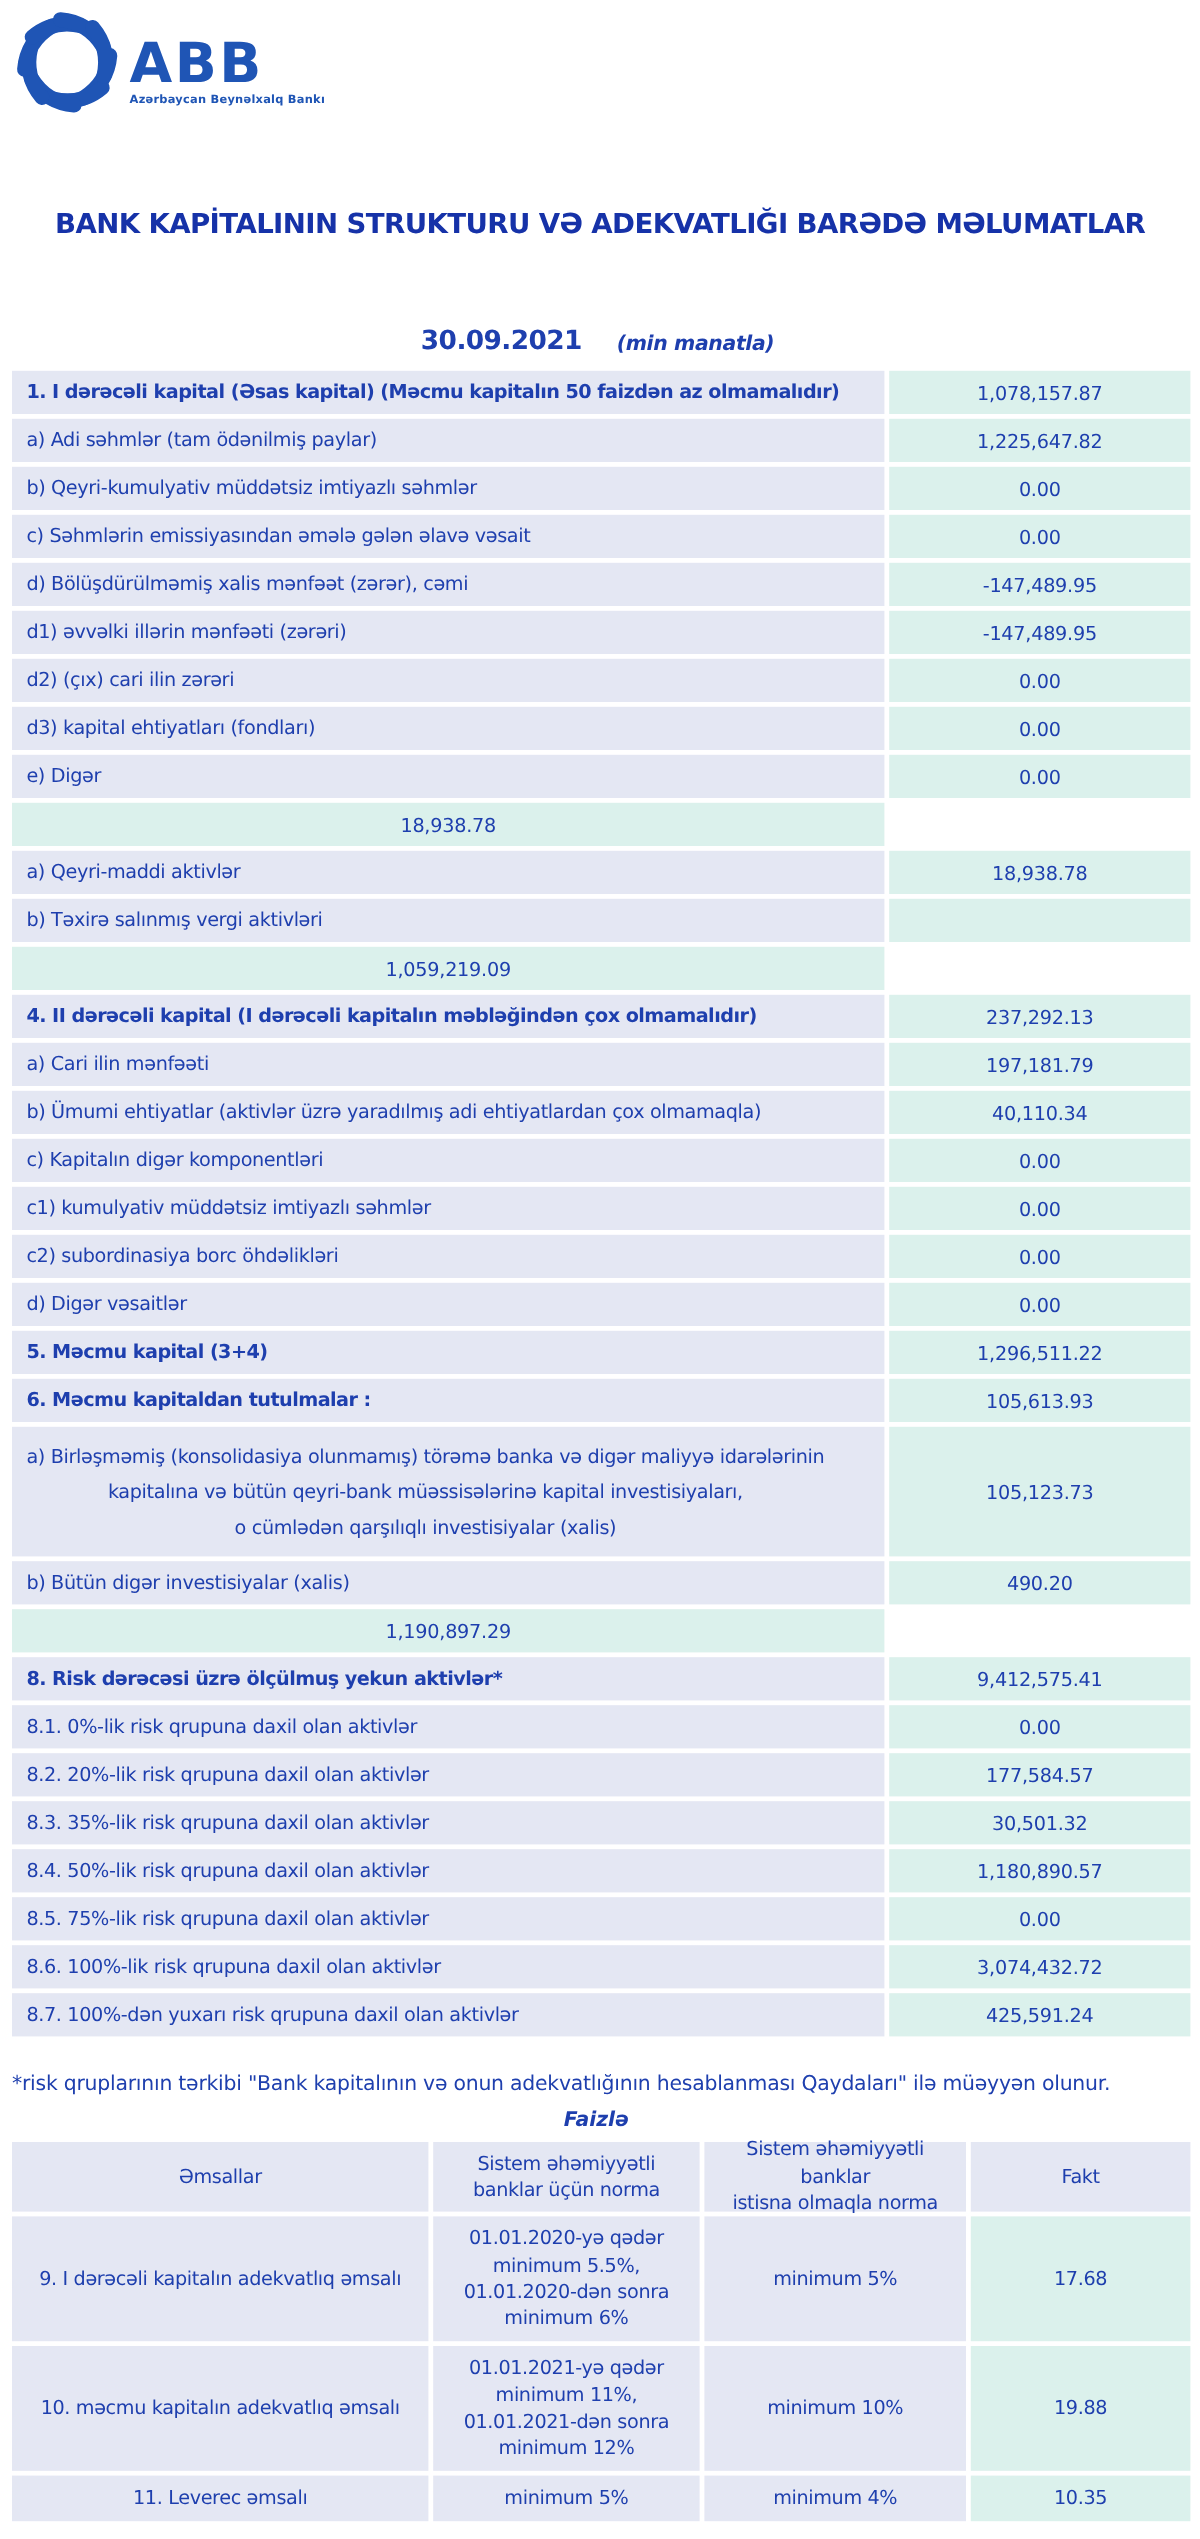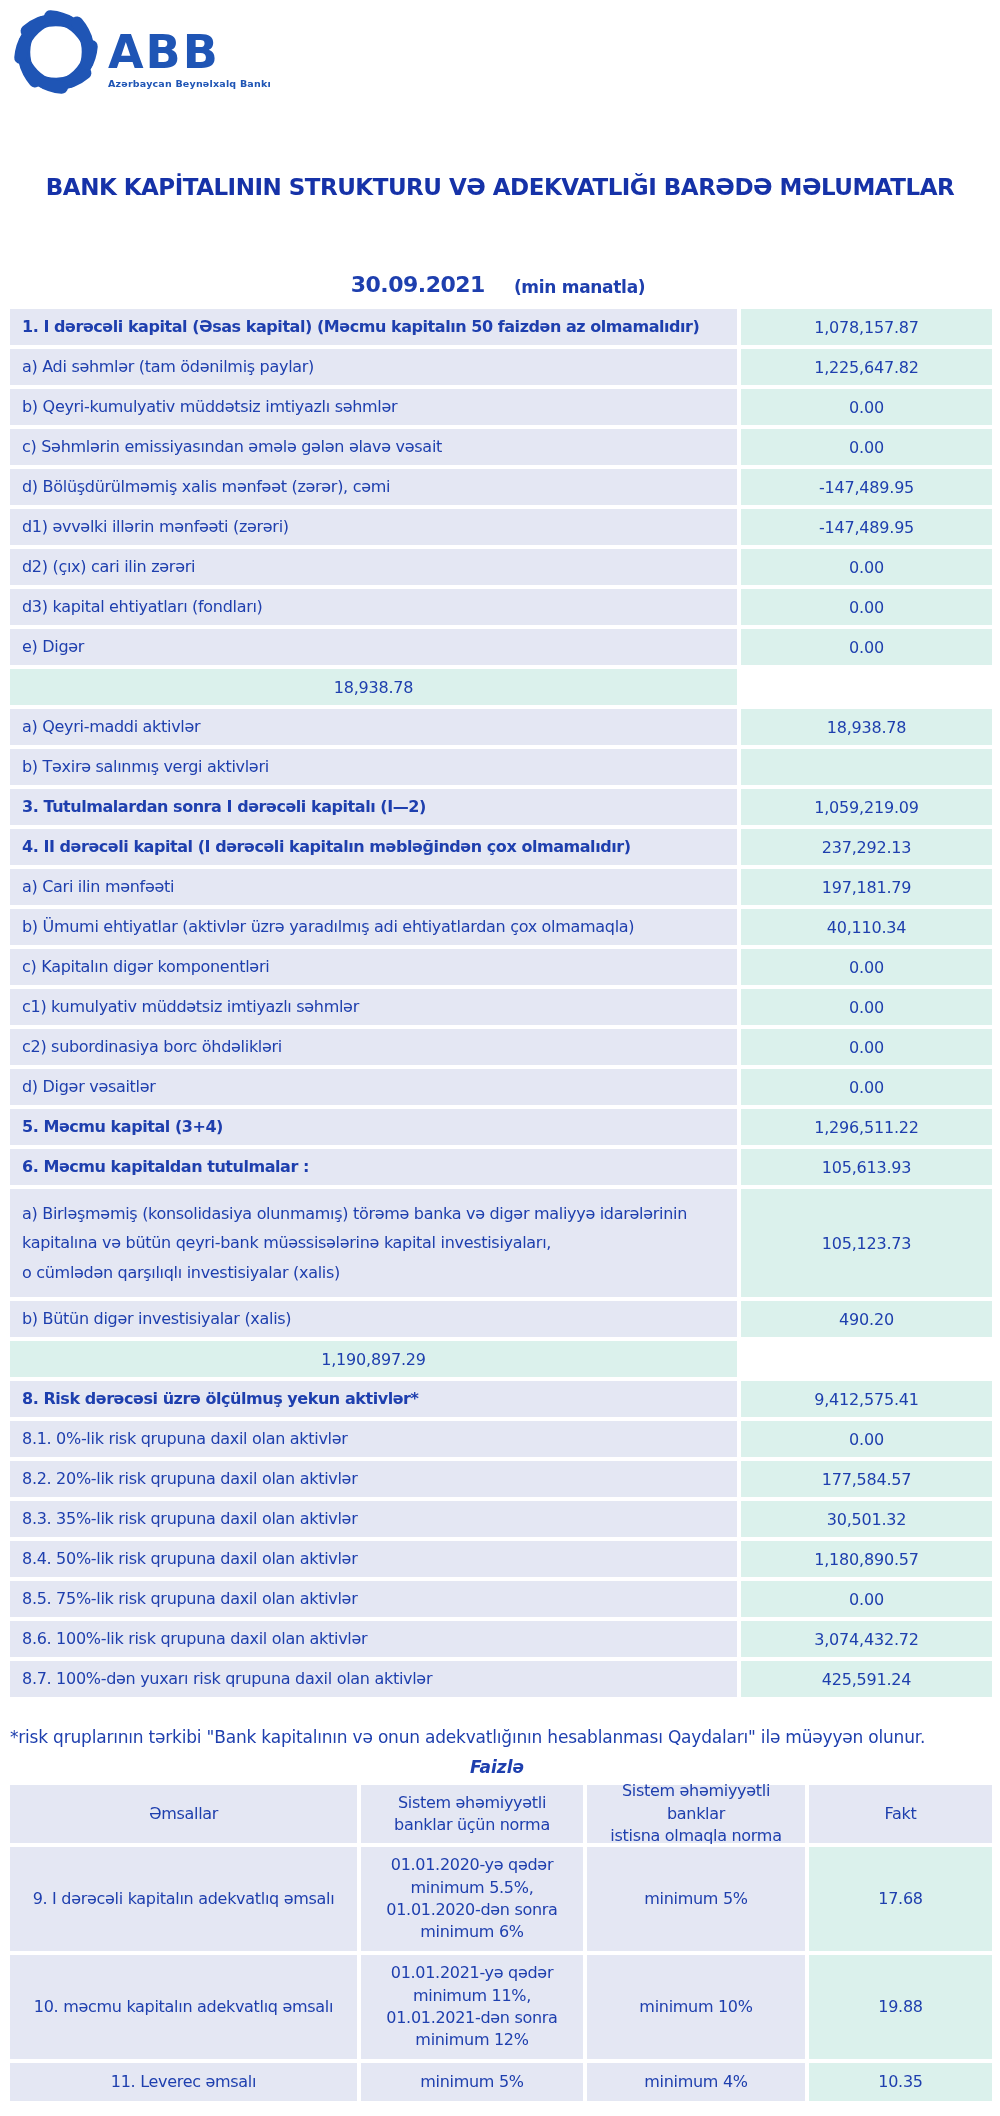--- a/index.html
+++ b/index.html
@@ -17,23 +17,23 @@
   .brand-icon{flex:0 0 auto;}
   .brand-text{margin-left:4px;padding-top:14px;}
   .brand-abbr{font-size:46px;font-weight:700;line-height:1;letter-spacing:2px;color:var(--logo-blue);}
   .brand-sub{font-size:9.5px;font-weight:700;color:var(--logo-blue);margin-top:3px;letter-spacing:0.2px;white-space:nowrap;}
 
   h1.title{margin:74px 10px 0;text-align:center;font-size:23px;font-weight:700;
            letter-spacing:-0.5px;white-space:nowrap;color:var(--title-blue);}
 
   .meta{display:flex;justify-content:center;align-items:flex-end;margin:72px 14px 0 10px;}
   .meta-date{font-size:22px;font-weight:700;letter-spacing:-0.5px;}
-  .meta-unit{font-size:17px;font-weight:600;letter-spacing:-0.3px;margin-left:29px;}
-
-  .captable{margin:12px 8px 0 10px;}
+  .meta-unit{font-size:17px;font-style:italic;font-weight:600;letter-spacing:-0.3px;margin-left:29px;}
+
+  .captable{margin:12px 8px 0 10px;text-align:center;}
   .crow{display:grid;grid-template-columns:727px 251px;column-gap:4px;margin-bottom:4px;}
   .cell{min-height:36px;display:flex;align-items:center;}
   .cell.label{background:var(--label-bg);padding:2px 10px 2px 12px;font-size:16px;
               letter-spacing:-0.3px;white-space:pre-line;line-height:1.25;}
   .cell.value{background:var(--value-bg);justify-content:center;font-size:16px;letter-spacing:-0.2px;}
   .crow.bold .cell.label{font-weight:700;letter-spacing:-0.45px;}
   .crow.tall .cell{min-height:108px;}
   .crow.tall .cell.label{line-height:1.85;}
 
   .footnote{margin:30px 10px 0;font-size:17px;letter-spacing:-0.2px;}
@@ -120,21 +120,20 @@
       </div>
       <div class="crow">
         <div class="cell label">a) Qeyri-maddi aktivlər</div>
         <div class="cell value">18,938.78</div>
       </div>
       <div class="crow">
         <div class="cell label">b) Təxirə salınmış vergi aktivləri</div>
         <div class="cell value"></div>
       </div>
       <div class="crow bold">
-        <div class="cell label">3. Tutulmalardan  sonra I dərəcəli kapitalı (I—2)</div>
         <div class="cell value">1,059,219.09</div>
       </div>
       <div class="crow bold">
         <div class="cell label">4. II dərəcəli  kapital (I dərəcəli  kapitalın  məbləğindən çox olmamalıdır)</div>
         <div class="cell value">237,292.13</div>
       </div>
       <div class="crow">
         <div class="cell label">a) Cari ilin mənfəəti</div>
         <div class="cell value">197,181.79</div>
       </div>

